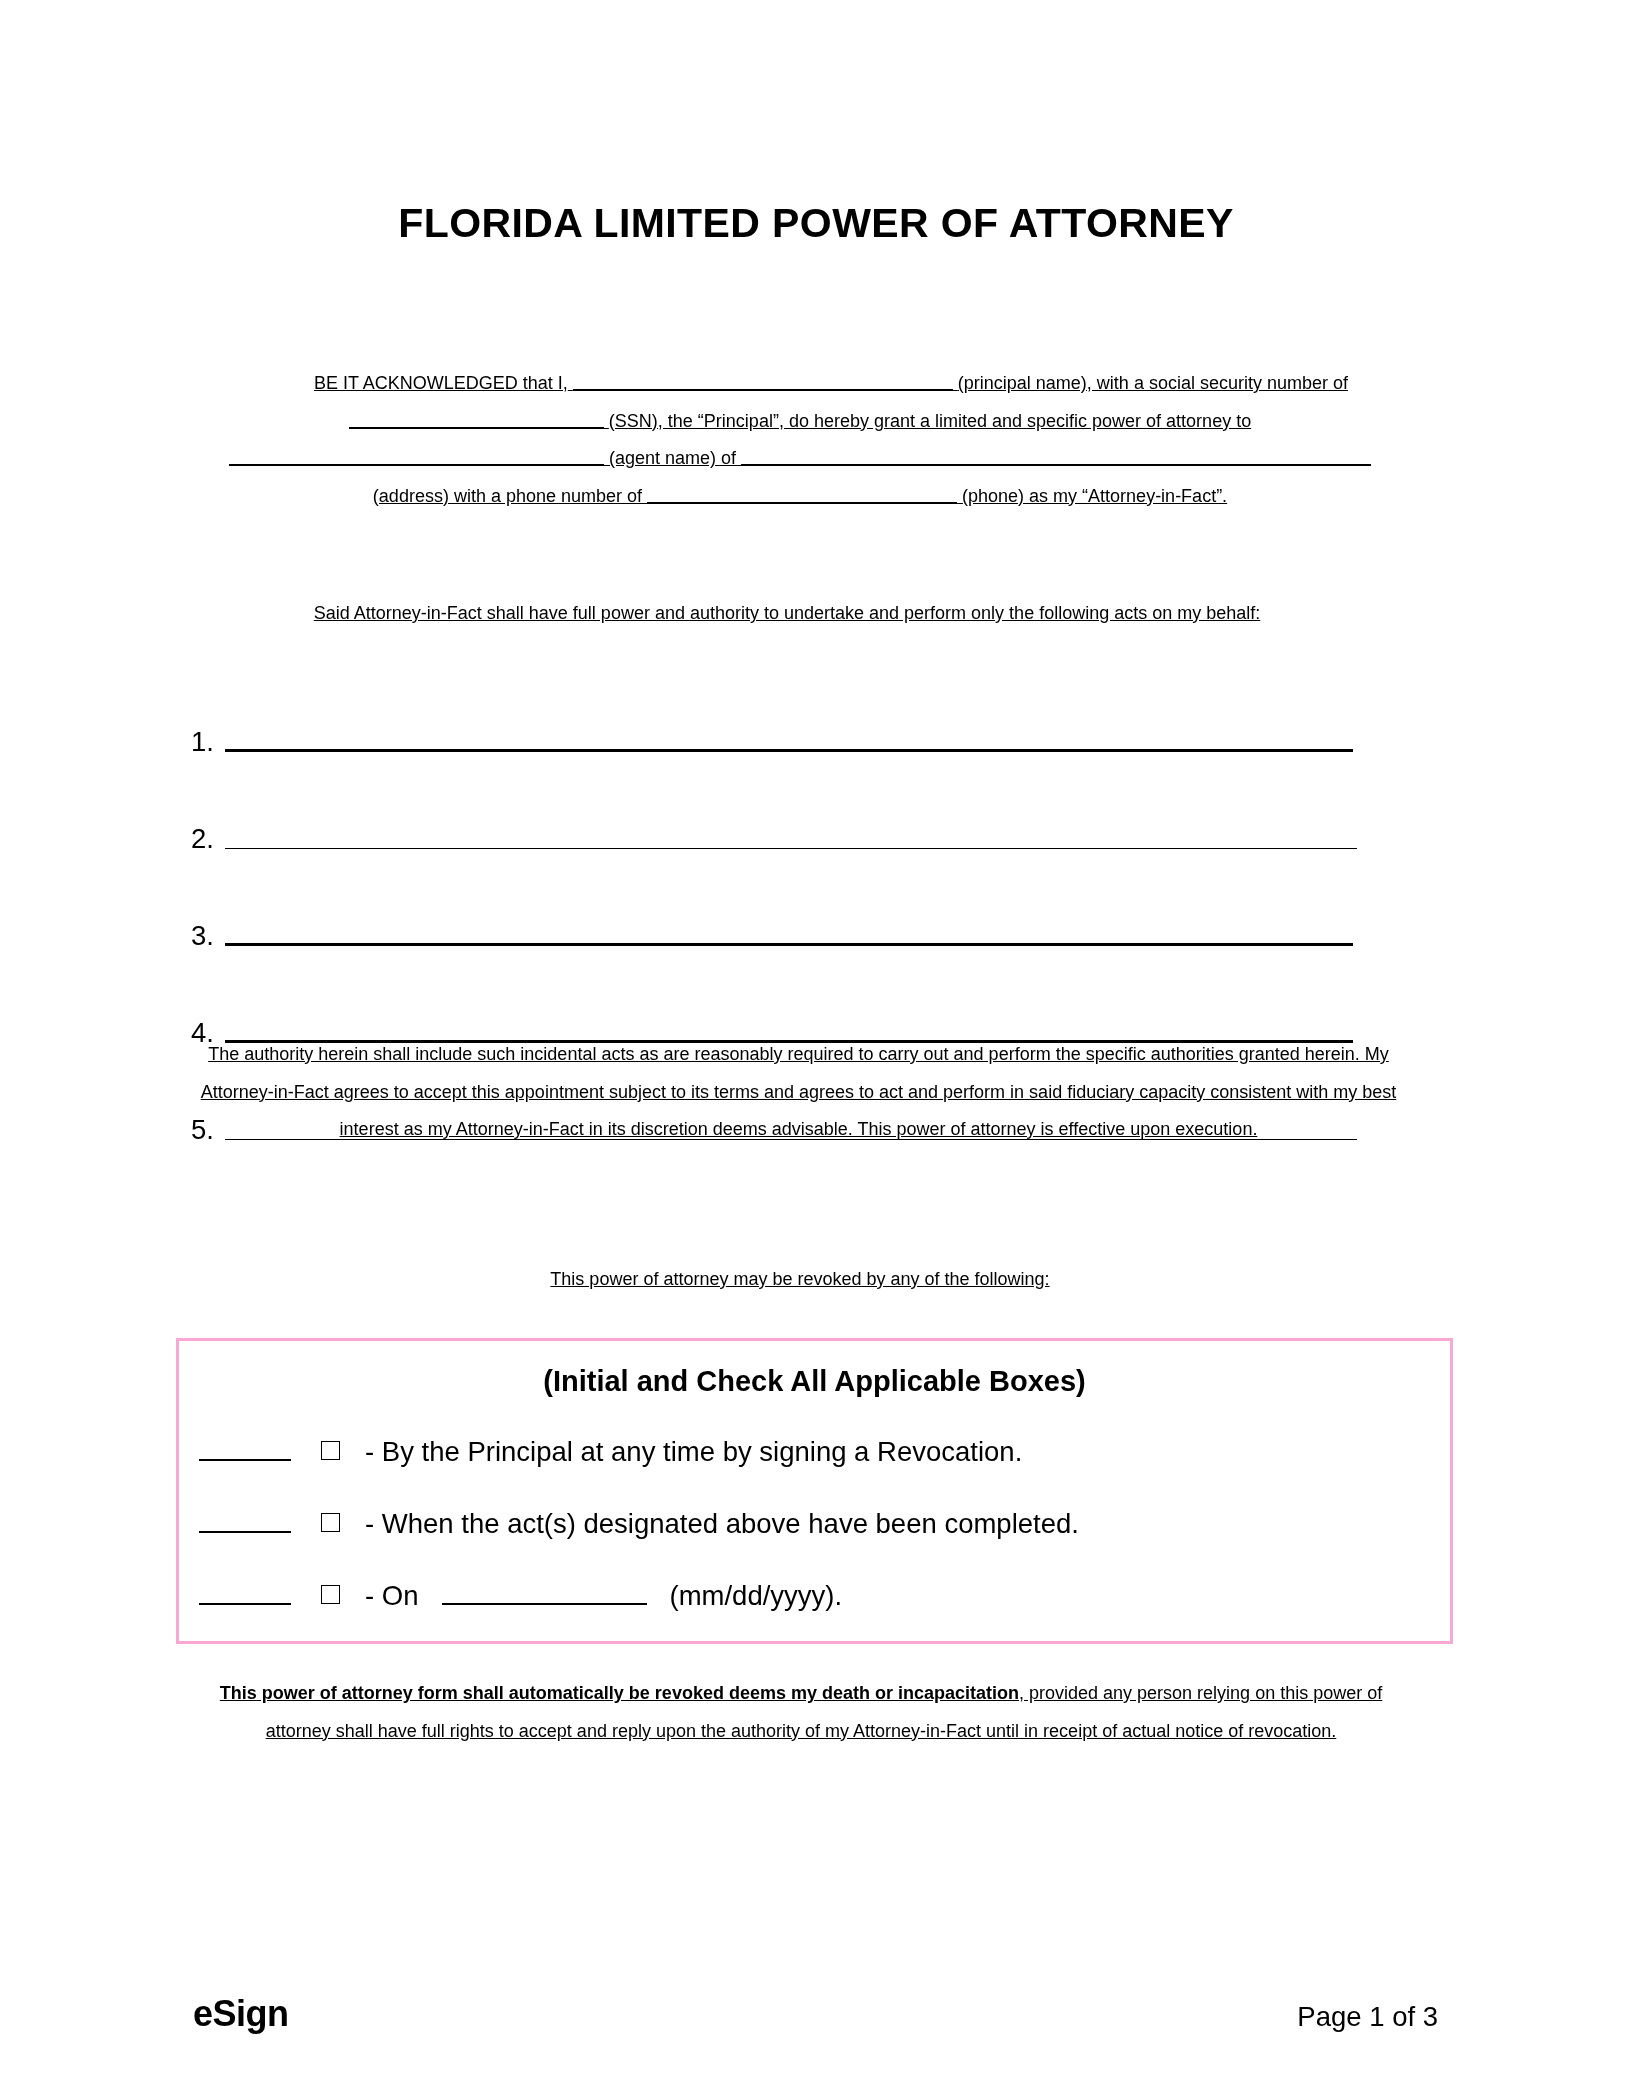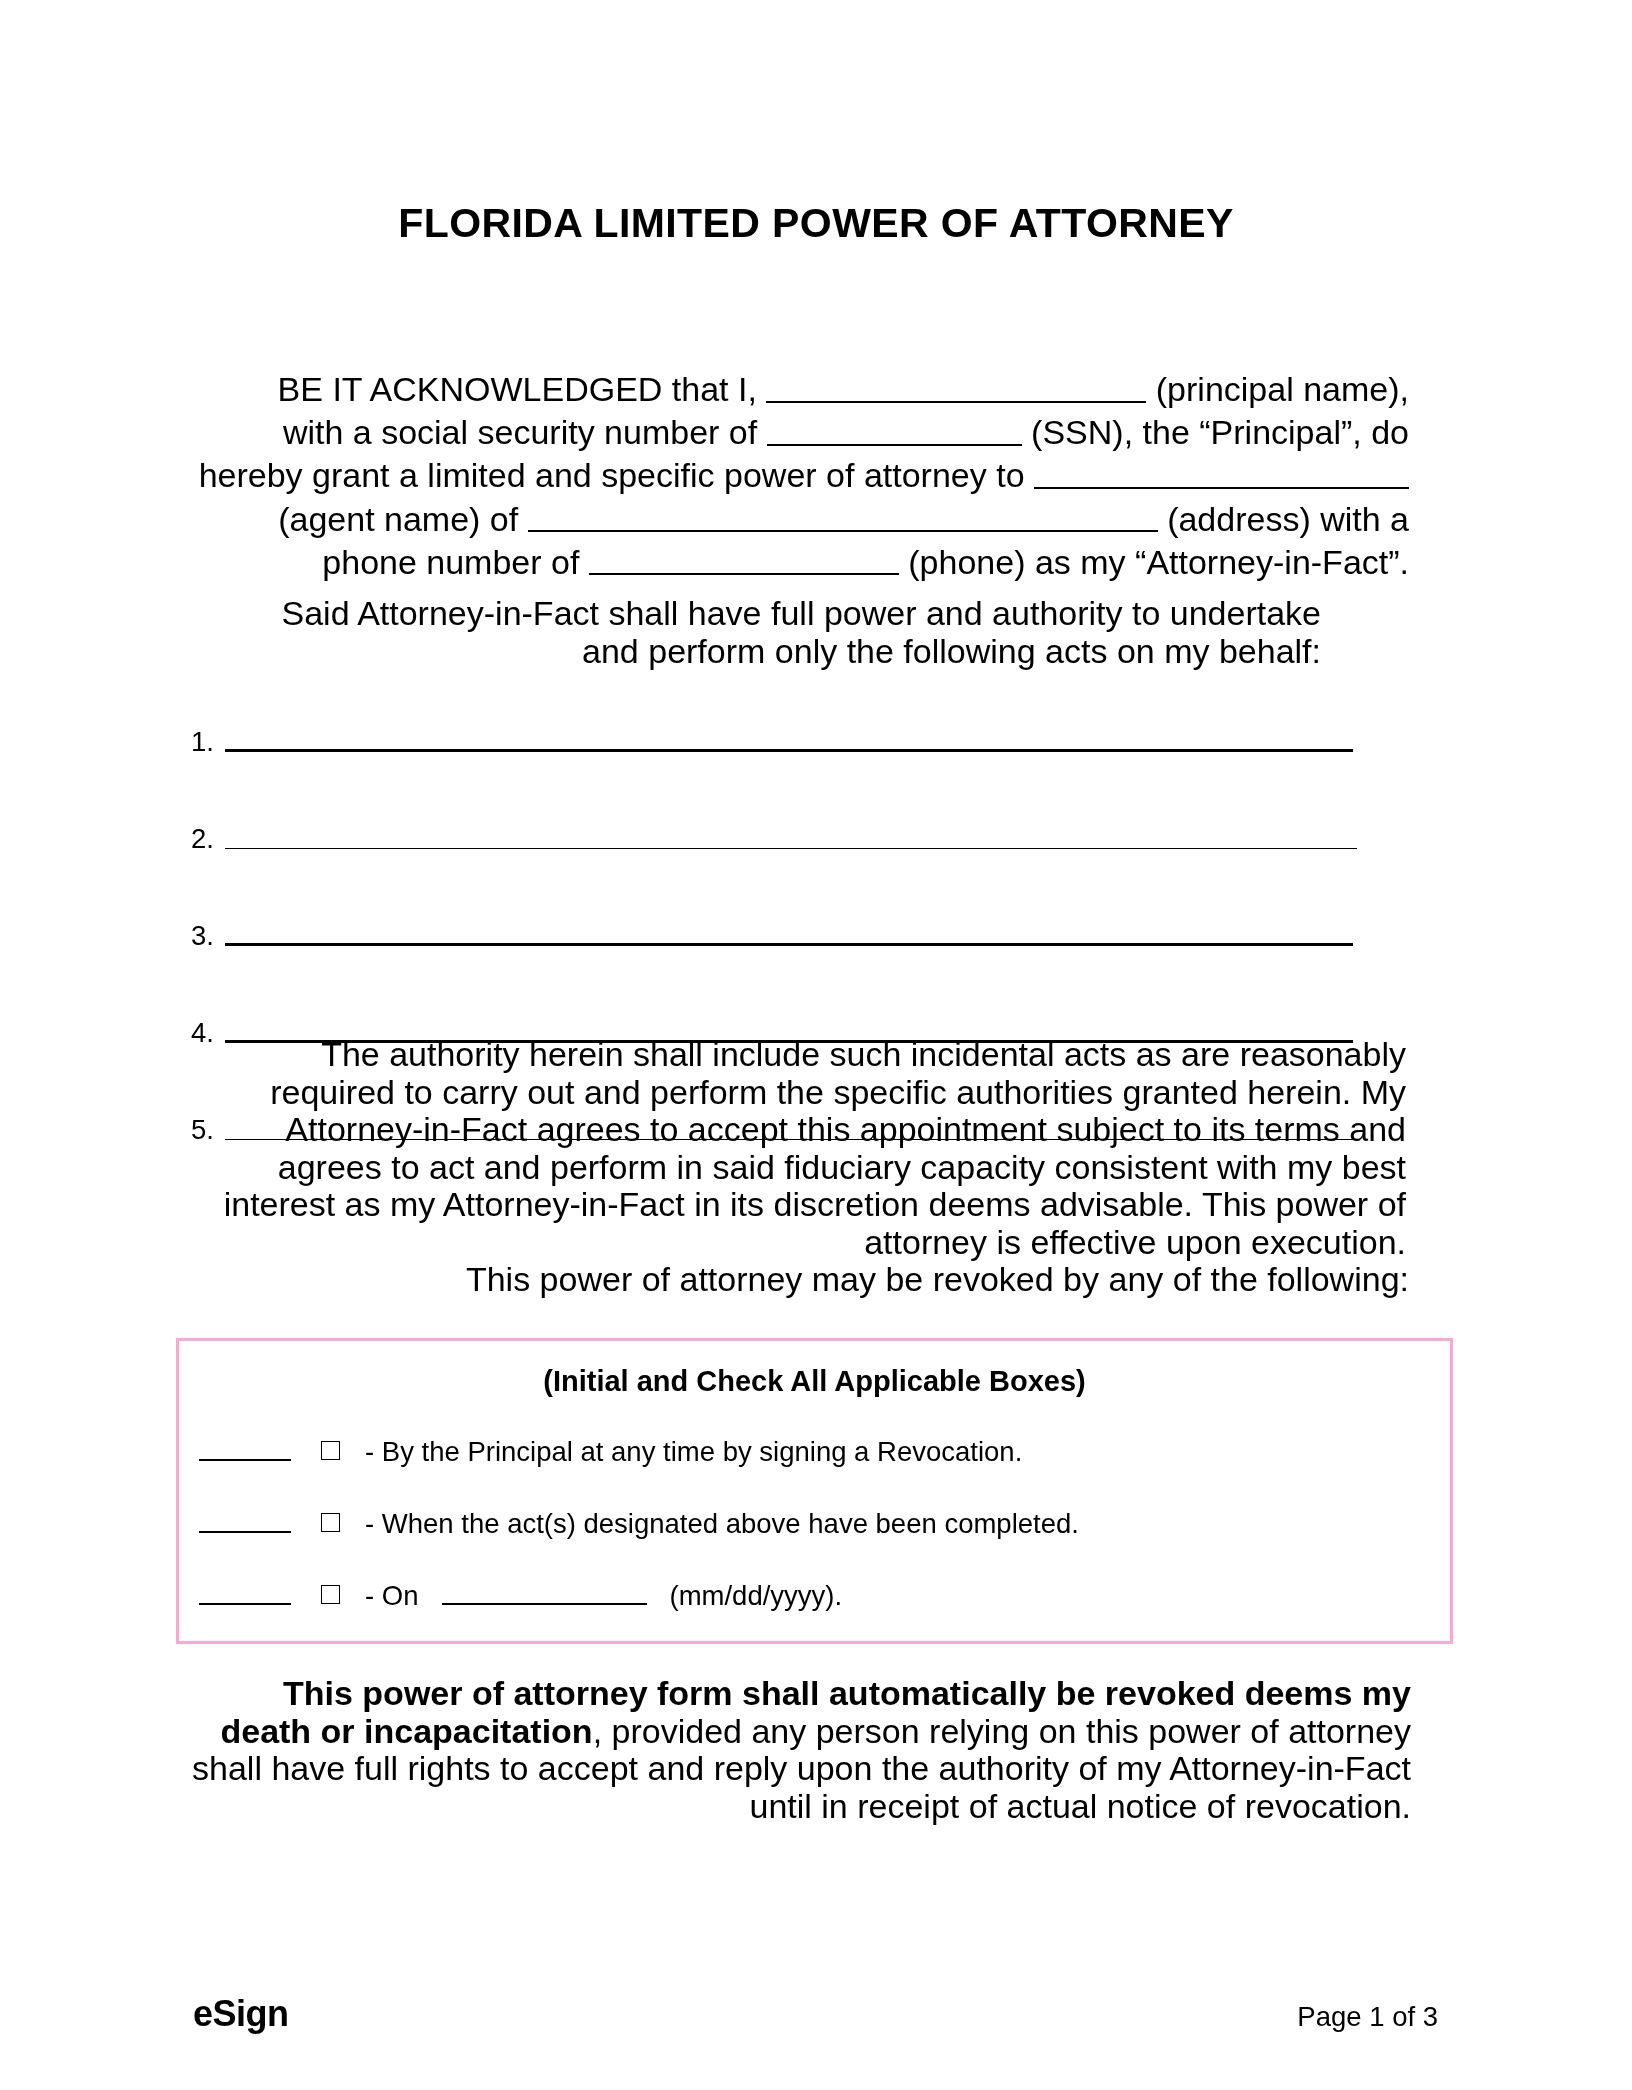--- a/index.html
+++ b/index.html
@@ -33,24 +33,25 @@
     font-weight: bold;
     letter-spacing: 0.4px;
     line-height: 1.1;
   }
 
   
   .body-block {
     position: absolute;
     left: 191px;
     width: 1218px;
-    font-size: 34px;
+    font-size: 18px;
     line-height: 37.5px;
-    text-align: right;
+    text-align: center;
     white-space: normal;
+    text-decoration: underline;
   }
   .indent-first {
     text-indent: 62px;
   }
 
   
   .blank {
     display: inline-block;
     border-bottom: 2.2px solid #000;
     vertical-align: baseline;

